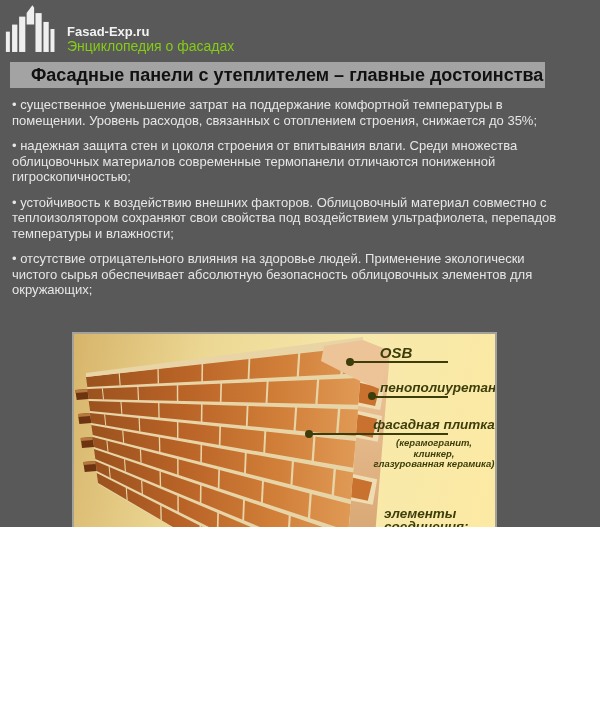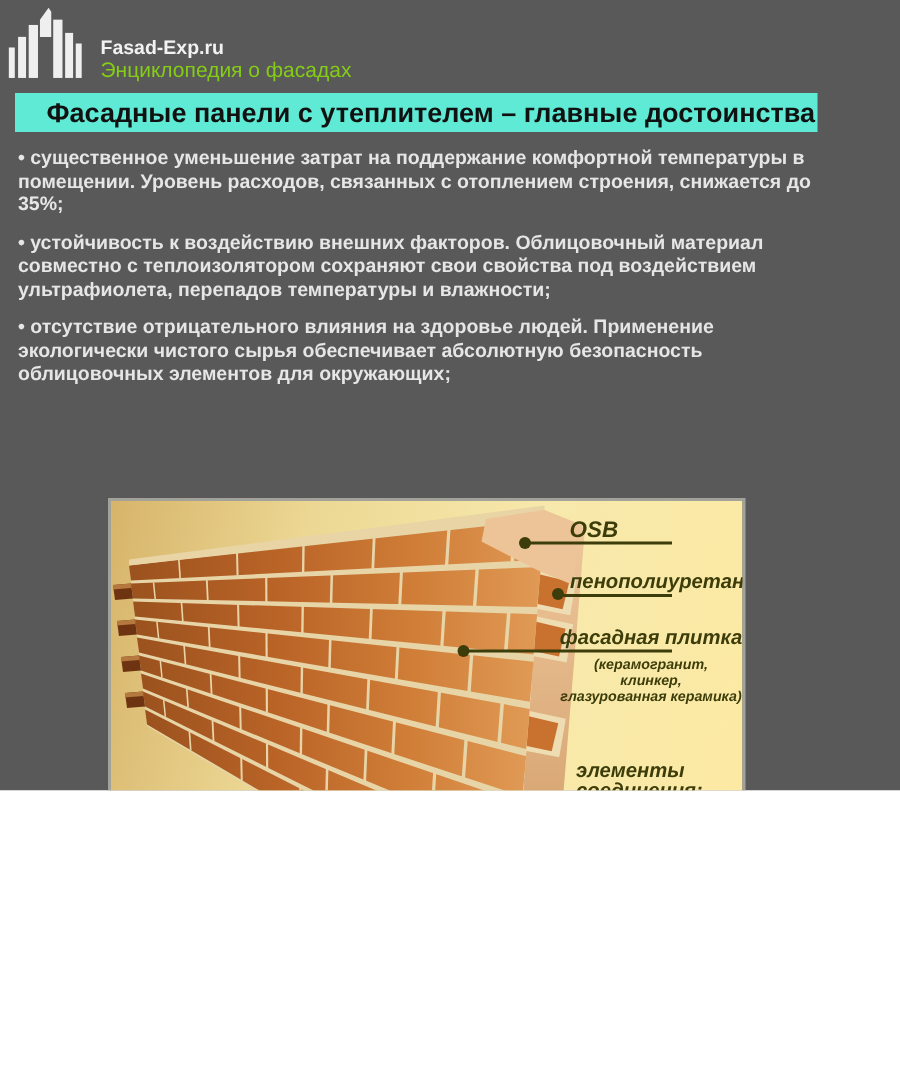--- a/index.html
+++ b/index.html
@@ -14,27 +14,27 @@
   .header-brand{left:5px;top:3px;}
   .header-brand .brand-text{margin-left:9px;padding-bottom:1px;}
   .header-brand .line1{font-size:13px;line-height:15px;}
   .header-brand .line2{font-size:14px;line-height:15px;}
   .footer-brand{left:376px;top:659px;}
   .footer-brand .brand-text{margin-left:7px;padding-bottom:2px;}
   .footer-brand .line1{font-size:16px;line-height:14px;}
   .footer-brand .line2{font-size:15px;line-height:16px;}
 
   
-  .title-bar{position:absolute;left:10px;top:62px;width:535px;height:26px;background:#5eead4;
+  .title-bar{position:absolute;left:10px;top:62px;width:535px;height:26px;background:#a3a3a3;
              display:flex;align-items:center;box-sizing:border-box;padding-left:21px;}
   .title-bar span{font-weight:bold;font-size:18px;color:#111111;white-space:nowrap;}
 
   
   .bullets{position:absolute;left:12px;top:97px;width:550px;color:#e6e6e6;
-           font-size:13px;line-height:15.5px;font-weight:bold;}
+           font-size:13px;line-height:15.5px;}
   .bullets p{margin:0 0 10px 0;}
 
   
   .figure{position:absolute;left:72px;top:332px;width:421px;height:324px;
           border:2px solid #a2a29a;
           background:linear-gradient(102deg,#d7b46a 0%,#ecd894 28%,#f7e9ac 60%,#fdeaa2 100%);}
   .figure svg{display:block;}
   .lbl{font-family:"Liberation Sans",sans-serif;font-style:italic;font-weight:bold;fill:#3c3d0a;}
   .lbl-big{font-size:15px;}
   .lbl-mid{font-size:13.5px;}
@@ -63,20 +63,21 @@
       <div class="line2">Энциклопедия о фасадах</div>
     </div>
   </div>
 
   <div class="title-bar">
     <span>Фасадные панели с утеплителем – главные достоинства</span>
   </div>
 
   <div class="bullets">
     <p>• существенное уменьшение затрат на поддержание комфортной температуры в помещении. Уровень расходов, связанных с отоплением строения, снижается до 35%;</p>
+    <p>• надежная защита стен и цоколя строения от впитывания влаги. Среди множества облицовочных материалов современные термопанели отличаются пониженной гигроскопичностью;</p>
     <p>• устойчивость к воздействию внешних факторов. Облицовочный материал совместно с теплоизолятором сохраняют свои свойства под воздействием ультрафиолета, перепадов температуры и влажности;</p>
     <p>• отсутствие отрицательного влияния на здоровье людей. Применение экологически чистого сырья обеспечивает абсолютную безопасность облицовочных элементов для окружающих;</p>
   </div>
 
   <div class="figure">
     <svg width="421" height="324" viewBox="0 0 421 324">
       <defs>
         <linearGradient id="brickGrad" x1="0" y1="0" x2="1" y2="0">
           <stop offset="0" stop-color="#9b521e"></stop>
           <stop offset="0.35" stop-color="#b96327"></stop>

